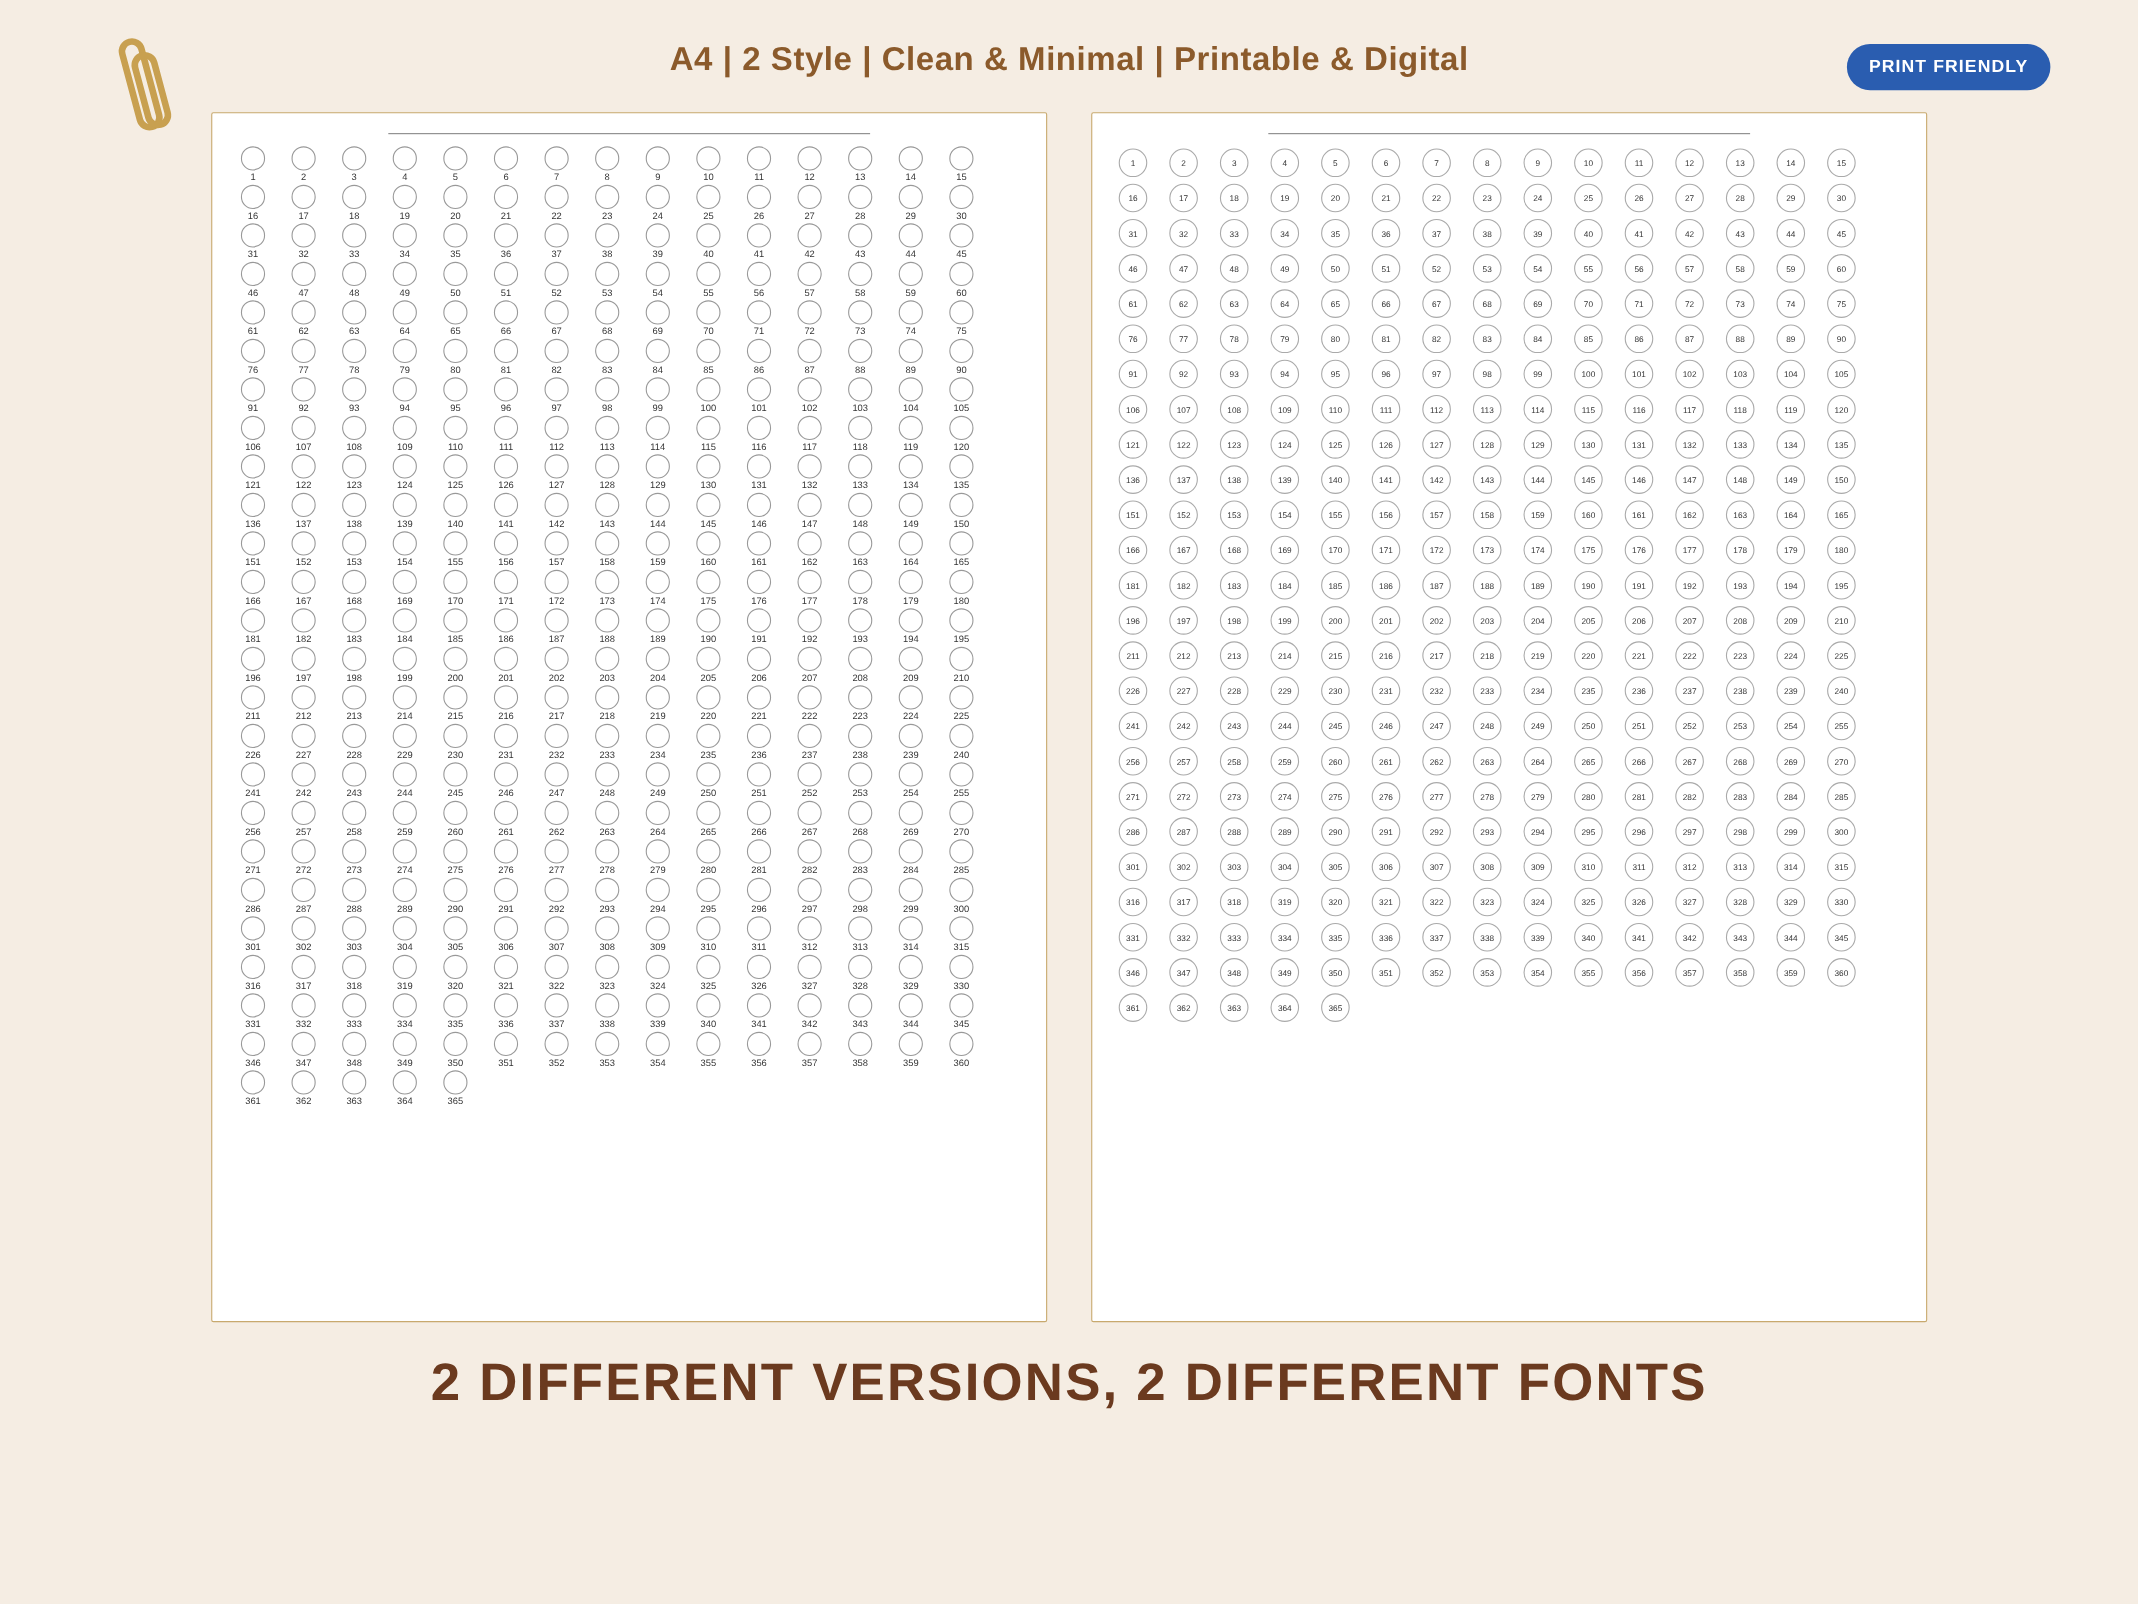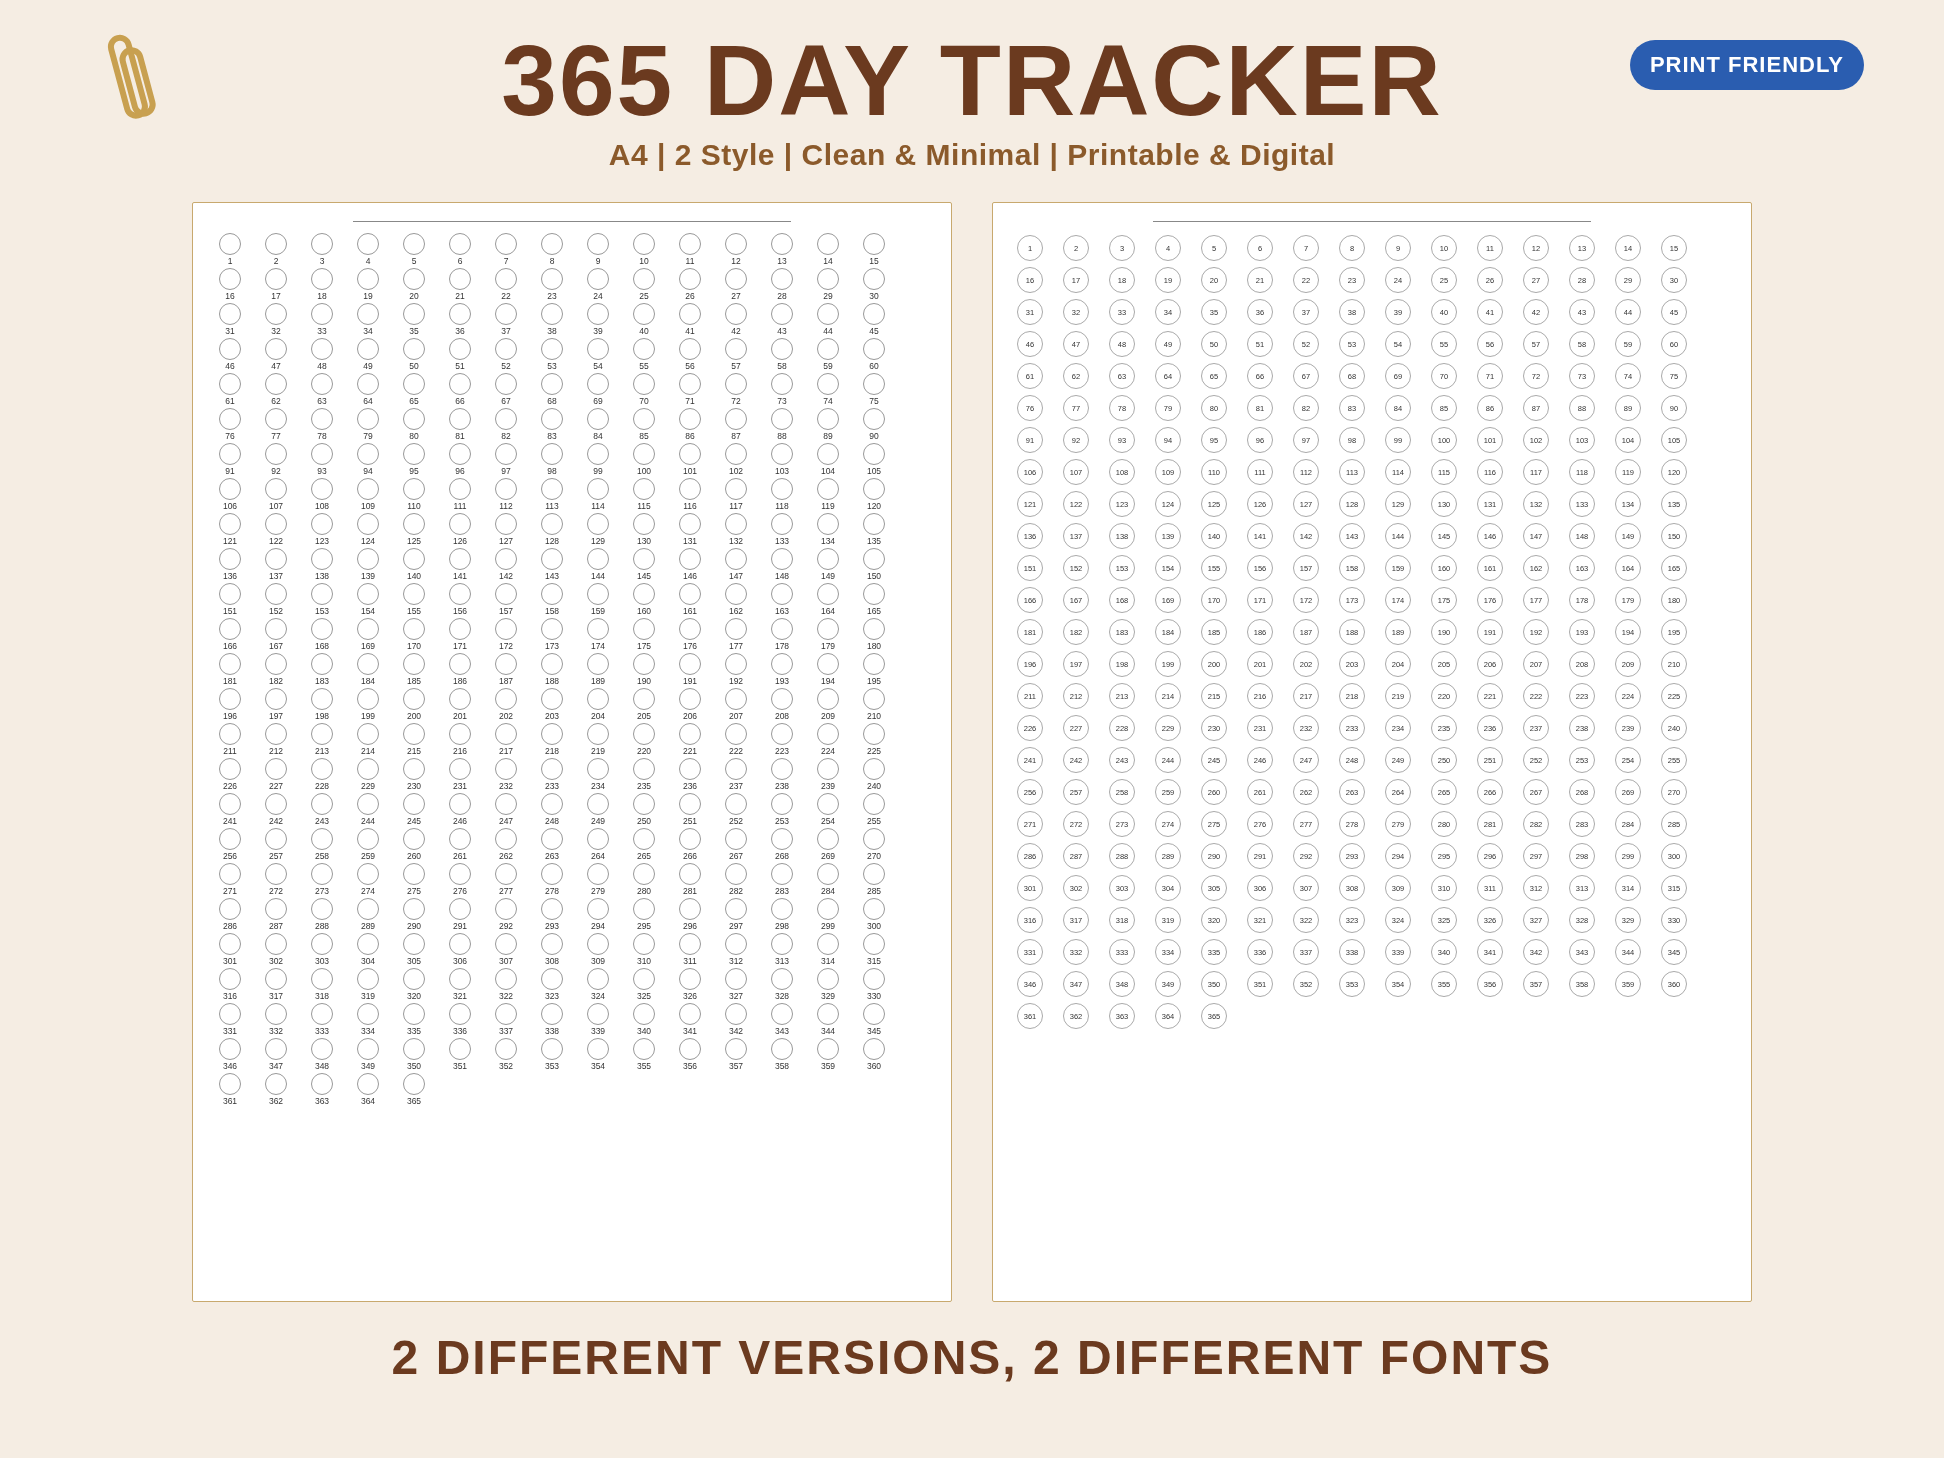--- a/index.html
+++ b/index.html
@@ -32,21 +32,21 @@
       margin-bottom: 10px;
     }
 
     .print-friendly-badge {
       position: absolute;
       right: 20px;
       top: 10px;
       background-color: #2a5db0;
       color: white;
       font-weight: 900;
-      font-size: 22px;
+      font-size: 16px;
       padding: 12px 20px;
       border-radius: 30px;
       letter-spacing: 1px;
       text-transform: uppercase;
     }
 
     .title-block {
       text-align: center;
     }
 
@@ -177,21 +177,20 @@
     <div class="paperclip-svg">
       <svg width="90" height="110" viewBox="0 0 90 110">
         <g transform="rotate(-15, 45, 55)">
           <rect x="30" y="10" width="18" height="80" rx="9" ry="9" fill="none" stroke="#c8a050" stroke-width="6"></rect>
           <rect x="38" y="25" width="18" height="65" rx="9" ry="9" fill="none" stroke="#c8a050" stroke-width="6"></rect>
         </g>
       </svg>
     </div>
 
     <div class="title-block">
-      <div class="main-title">365 DAY TRACKER</div>
       <div class="subtitle">A4 | 2 Style | Clean &amp; Minimal | Printable &amp; Digital</div>
     </div>
 
     <div class="print-friendly-badge">PRINT FRIENDLY</div>
   </div>
 
   <div class="pages-row">
 
     <div class="tracker-page style1">
       <div class="page-line"></div>

